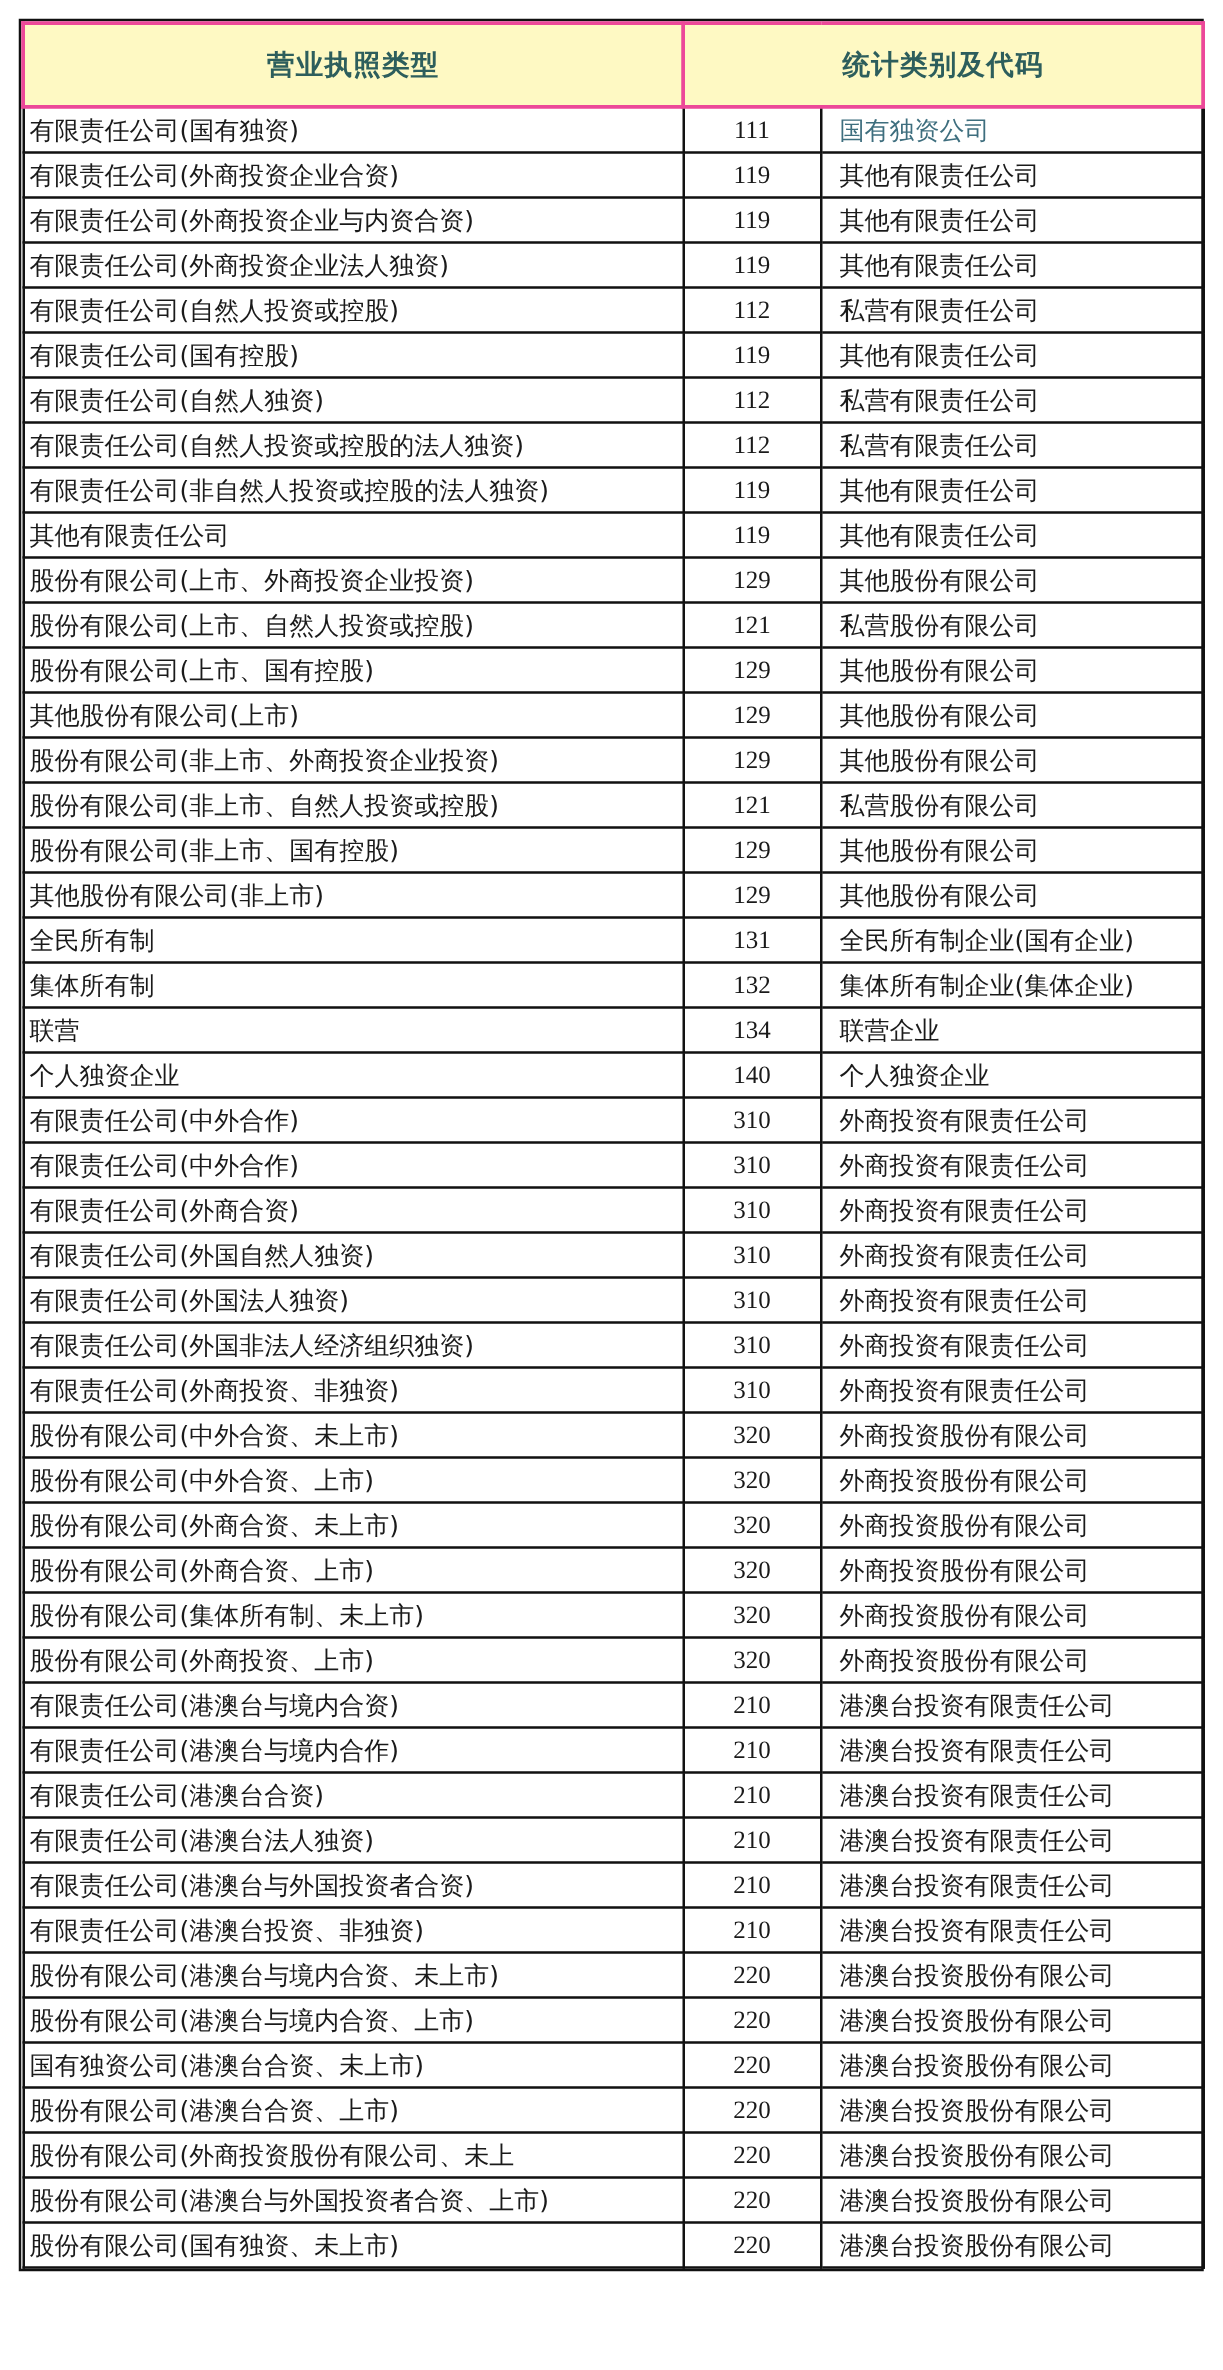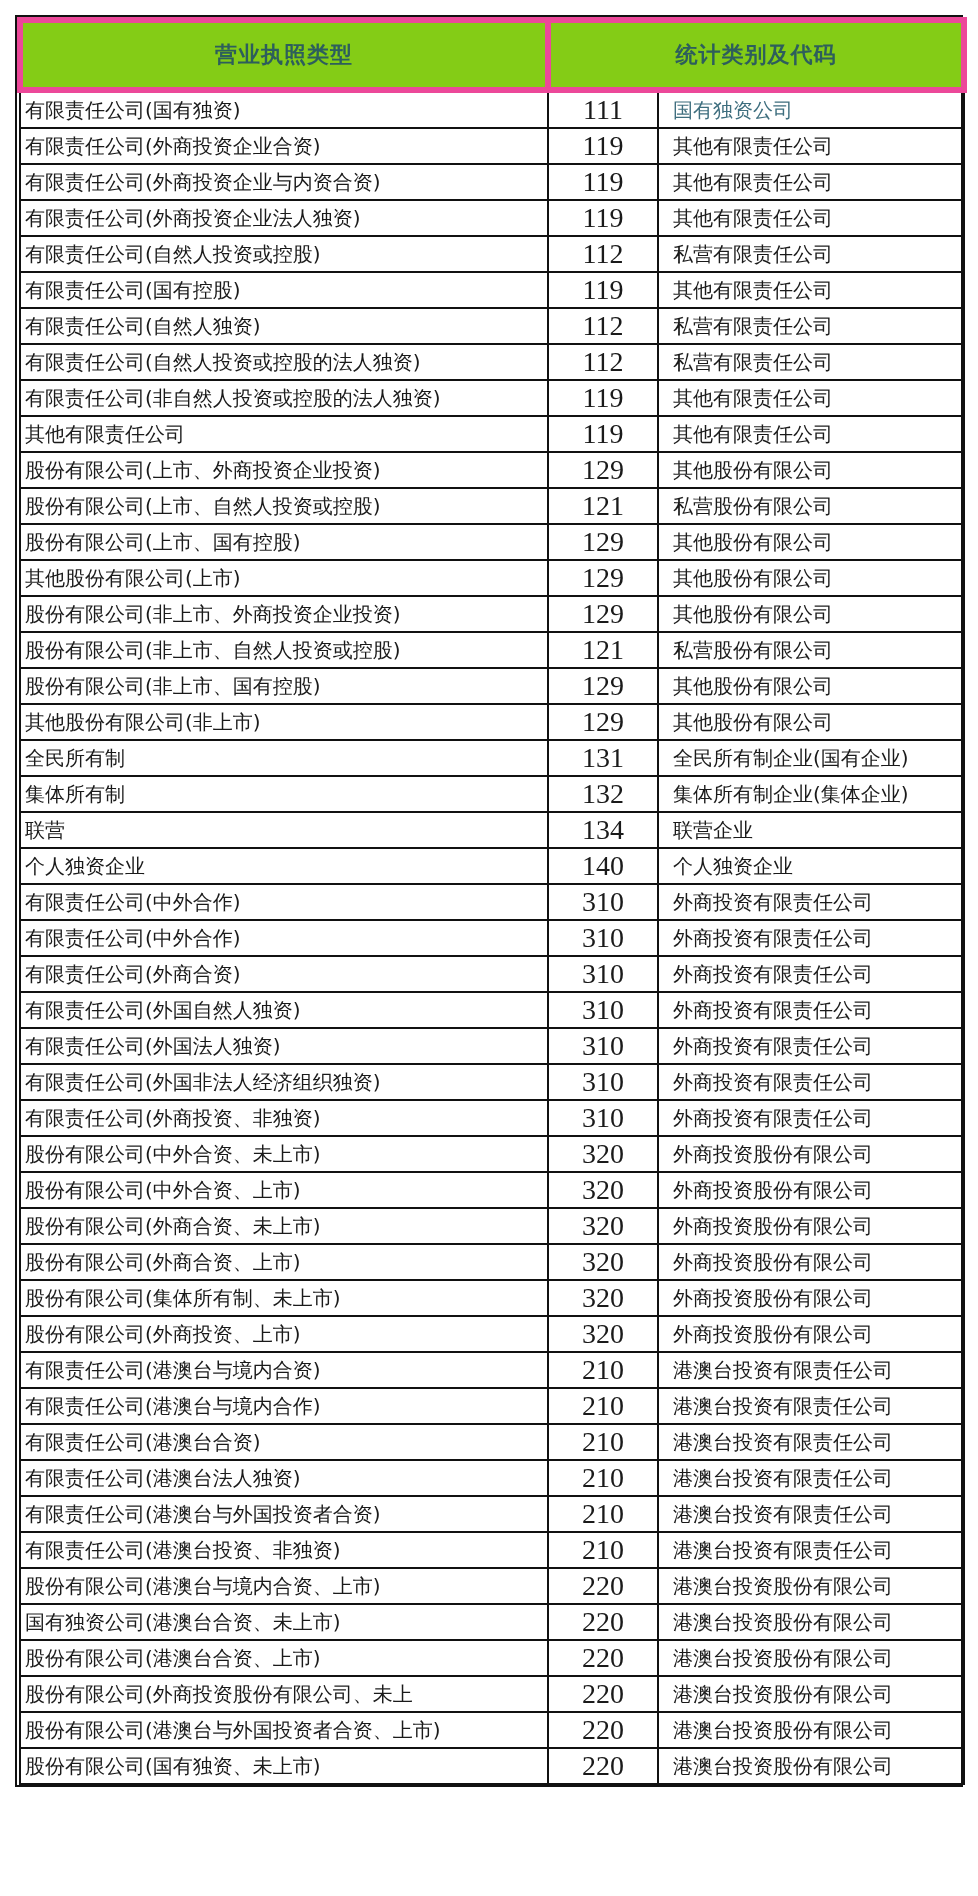--- a/index.html
+++ b/index.html
@@ -24,44 +24,44 @@
   }
   table {
     border-collapse: collapse;
     width: 100%;
     table-layout: fixed;
   }
   col.c-type { width: 528px; }
   col.c-code { width: 110px; }
   col.c-name { width: 306px; }
   th {
-    background: #84cc16;
+    background: #fef9c3;
     color: #2d5e5c;
     font-weight: bold;
     font-size: 22px;
     height: 62px;
-    border: 6px solid #ec4899;
+    border: 3px solid #ec4899;
     text-align: center;
     letter-spacing: 1px;
   }
   td {
     height: 34px;
     border: 2px solid #111;
     font-size: 20px;
     padding: 0 0 0 4px;
     white-space: nowrap;
     overflow: hidden;
     font-family: "DejaVu Sans", "Liberation Sans", sans-serif;
     font-weight: normal;
   }
   td.code {
     text-align: center;
     padding: 0;
     font-family: "Liberation Serif", "DejaVu Serif", serif;
-    font-size: 28px;
+    font-size: 20px;
     margin-left: 22px;
   }
   td.name { padding-left: 14px; }
   td.name.accent { color: #3e6e7e; }
 </style>
 </head>
 <body>
 
 <div class="sheet">
   <table>
@@ -276,20 +276,25 @@
           <td class="type">有限责任公司(港澳台与外国投资者合资)</td>
           <td class="code">210</td>
           <td class="name">港澳台投资有限责任公司</td>
         </tr>
         <tr>
           <td class="type">有限责任公司(港澳台投资、非独资)</td>
           <td class="code">210</td>
           <td class="name">港澳台投资有限责任公司</td>
         </tr>
         <tr>
+          <td class="type">股份有限公司(港澳台与境内合资、未上市)</td>
+          <td class="code">220</td>
+          <td class="name">港澳台投资股份有限公司</td>
+        </tr>
+        <tr>
           <td class="type">股份有限公司(港澳台与境内合资、上市)</td>
           <td class="code">220</td>
           <td class="name">港澳台投资股份有限公司</td>
         </tr>
         <tr>
           <td class="type">国有独资公司(港澳台合资、未上市)</td>
           <td class="code">220</td>
           <td class="name">港澳台投资股份有限公司</td>
         </tr>
         <tr>

